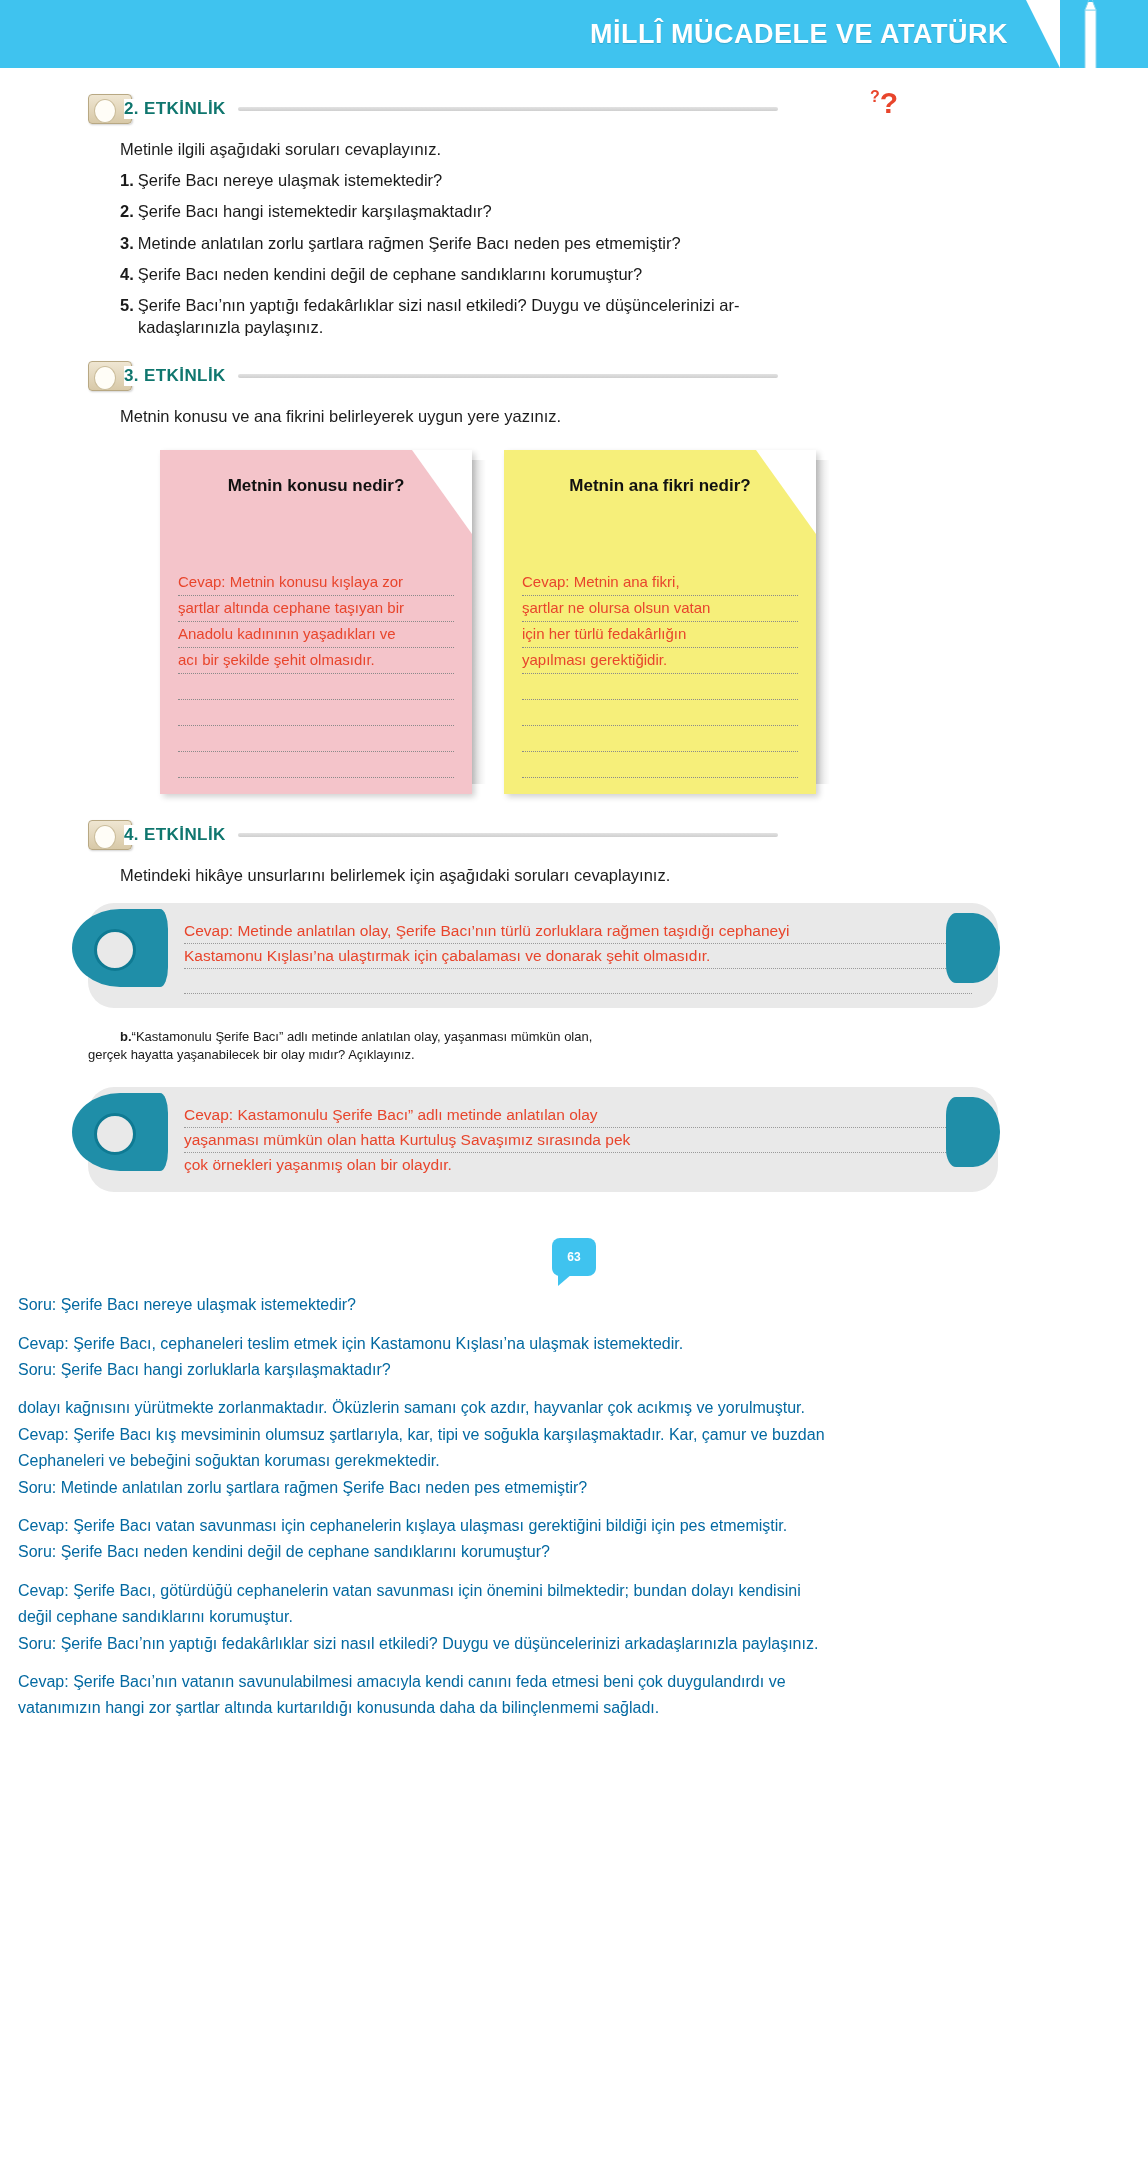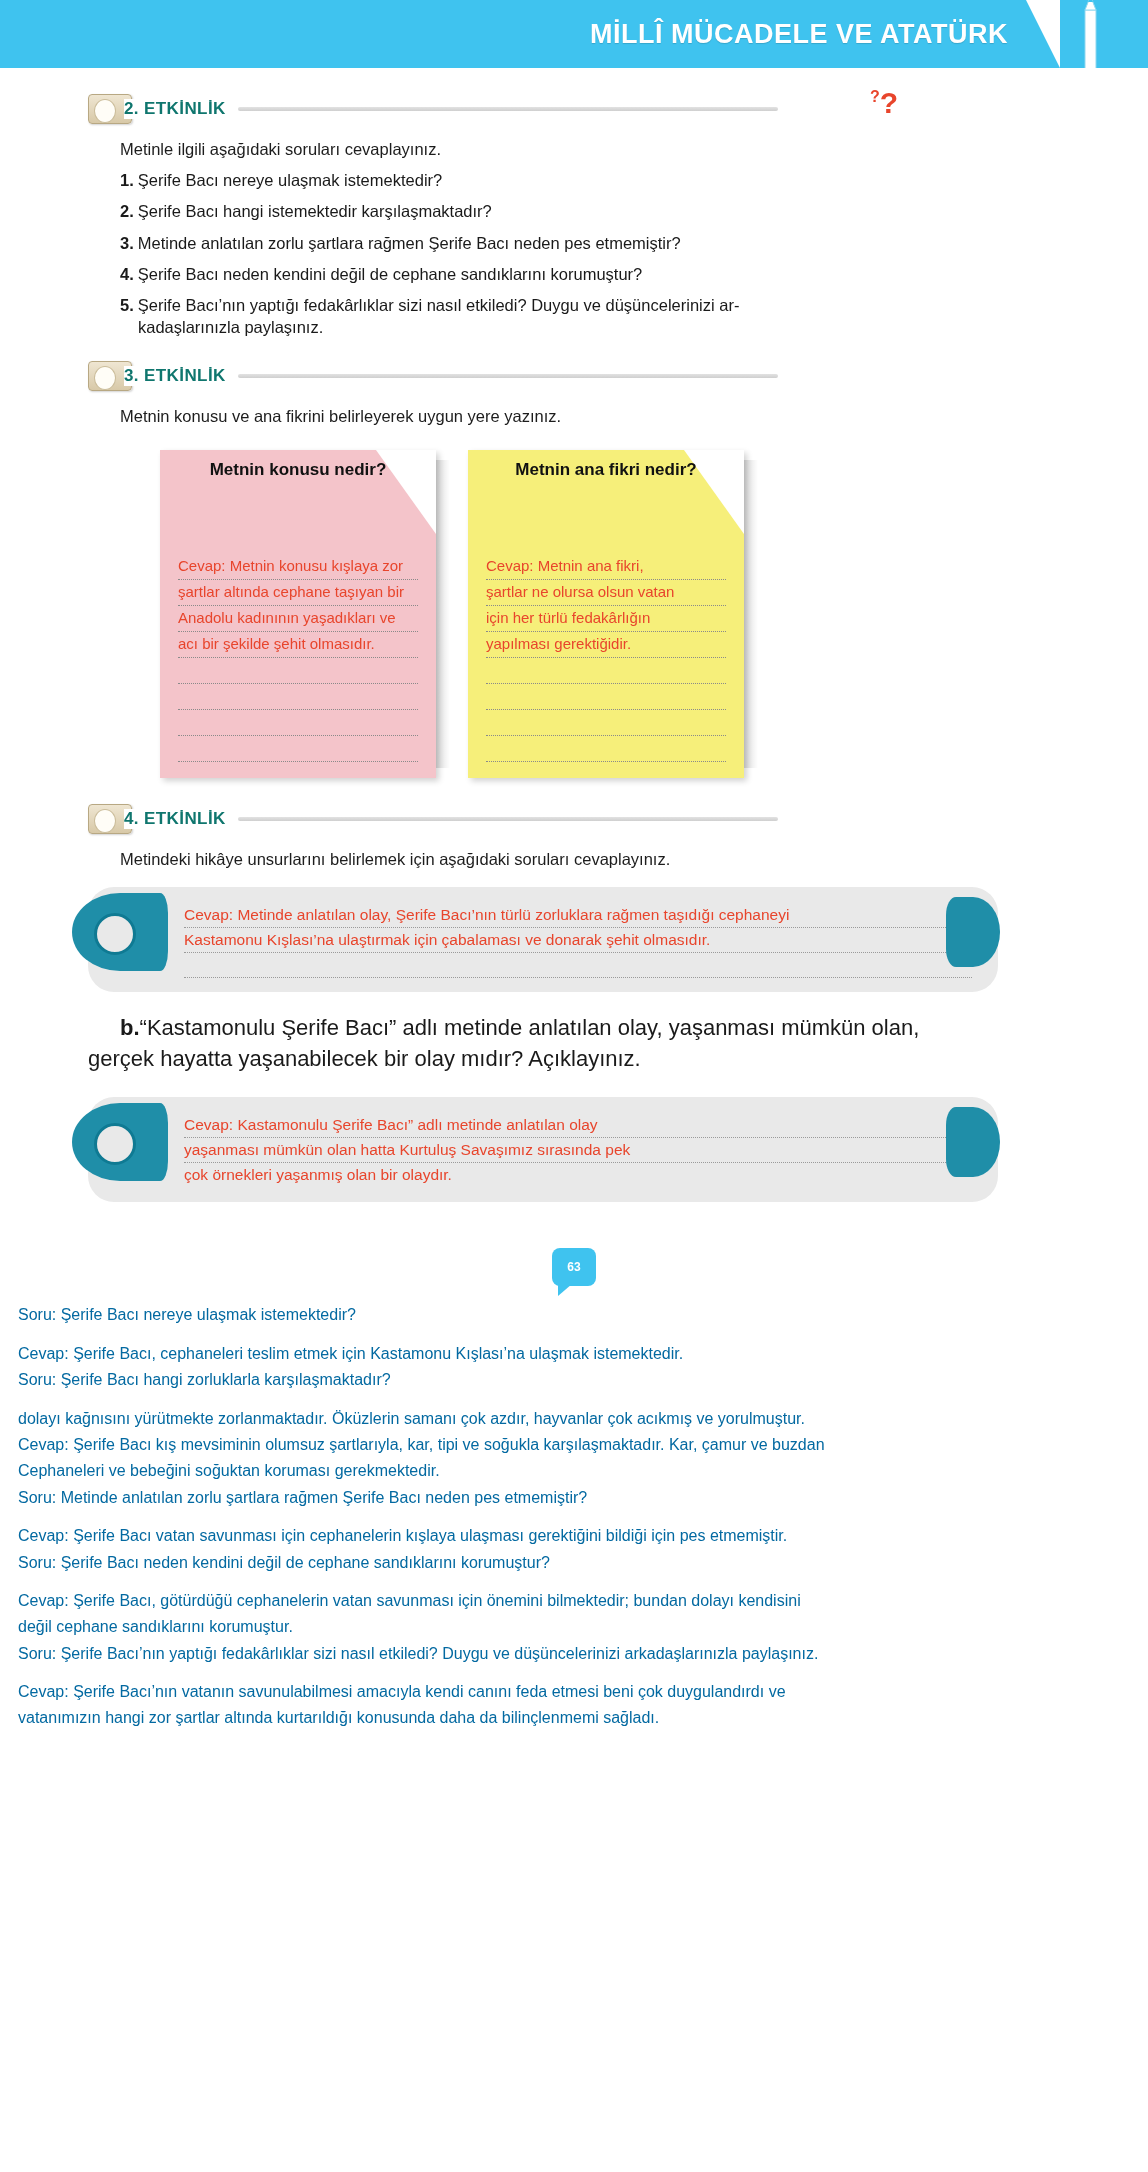--- a/index.html
+++ b/index.html
@@ -132,23 +132,23 @@
 
   
   .cards {
     display: flex;
     gap: 32px;
     margin: 24px 0 0 160px;
     width: 700px;
   }
   .card {
     position: relative;
-    width: 276px;
+    width: 312px;
     min-height: 300px;
-    padding: 6px 18px 16px 18px;
+    padding: 22px 18px 16px 18px;
     box-shadow: 3px 3px 6px rgba(0,0,0,.18);
   }
   .card.pink { background: #f4c4ca; }
   .card.yellow { background: #f6ef7a; }
   .card .fold {
     position: absolute;
     right: 0; top: 0;
     width: 0; height: 0;
   }
   .card.pink .fold  { border-top: 84px solid #ffffff; border-left: 60px solid transparent; }
@@ -234,21 +234,21 @@
   .qpara {
     margin: 22px 0 0 120px;
     width: 800px;
     font-size: 16.5px;
     line-height: 1.45;
   }
   .qpara b { margin-right: 4px; }
   .qpara2 {
     margin: 20px 0 0 88px;
     width: 860px;
-    font-size: 22px;
+    font-size: 13px;
     line-height: 1.45;
   }
 
   
   .pagenum-wrap {
     margin-top: 46px;
     display: flex;
     justify-content: center;
   }
   .pagenum {

